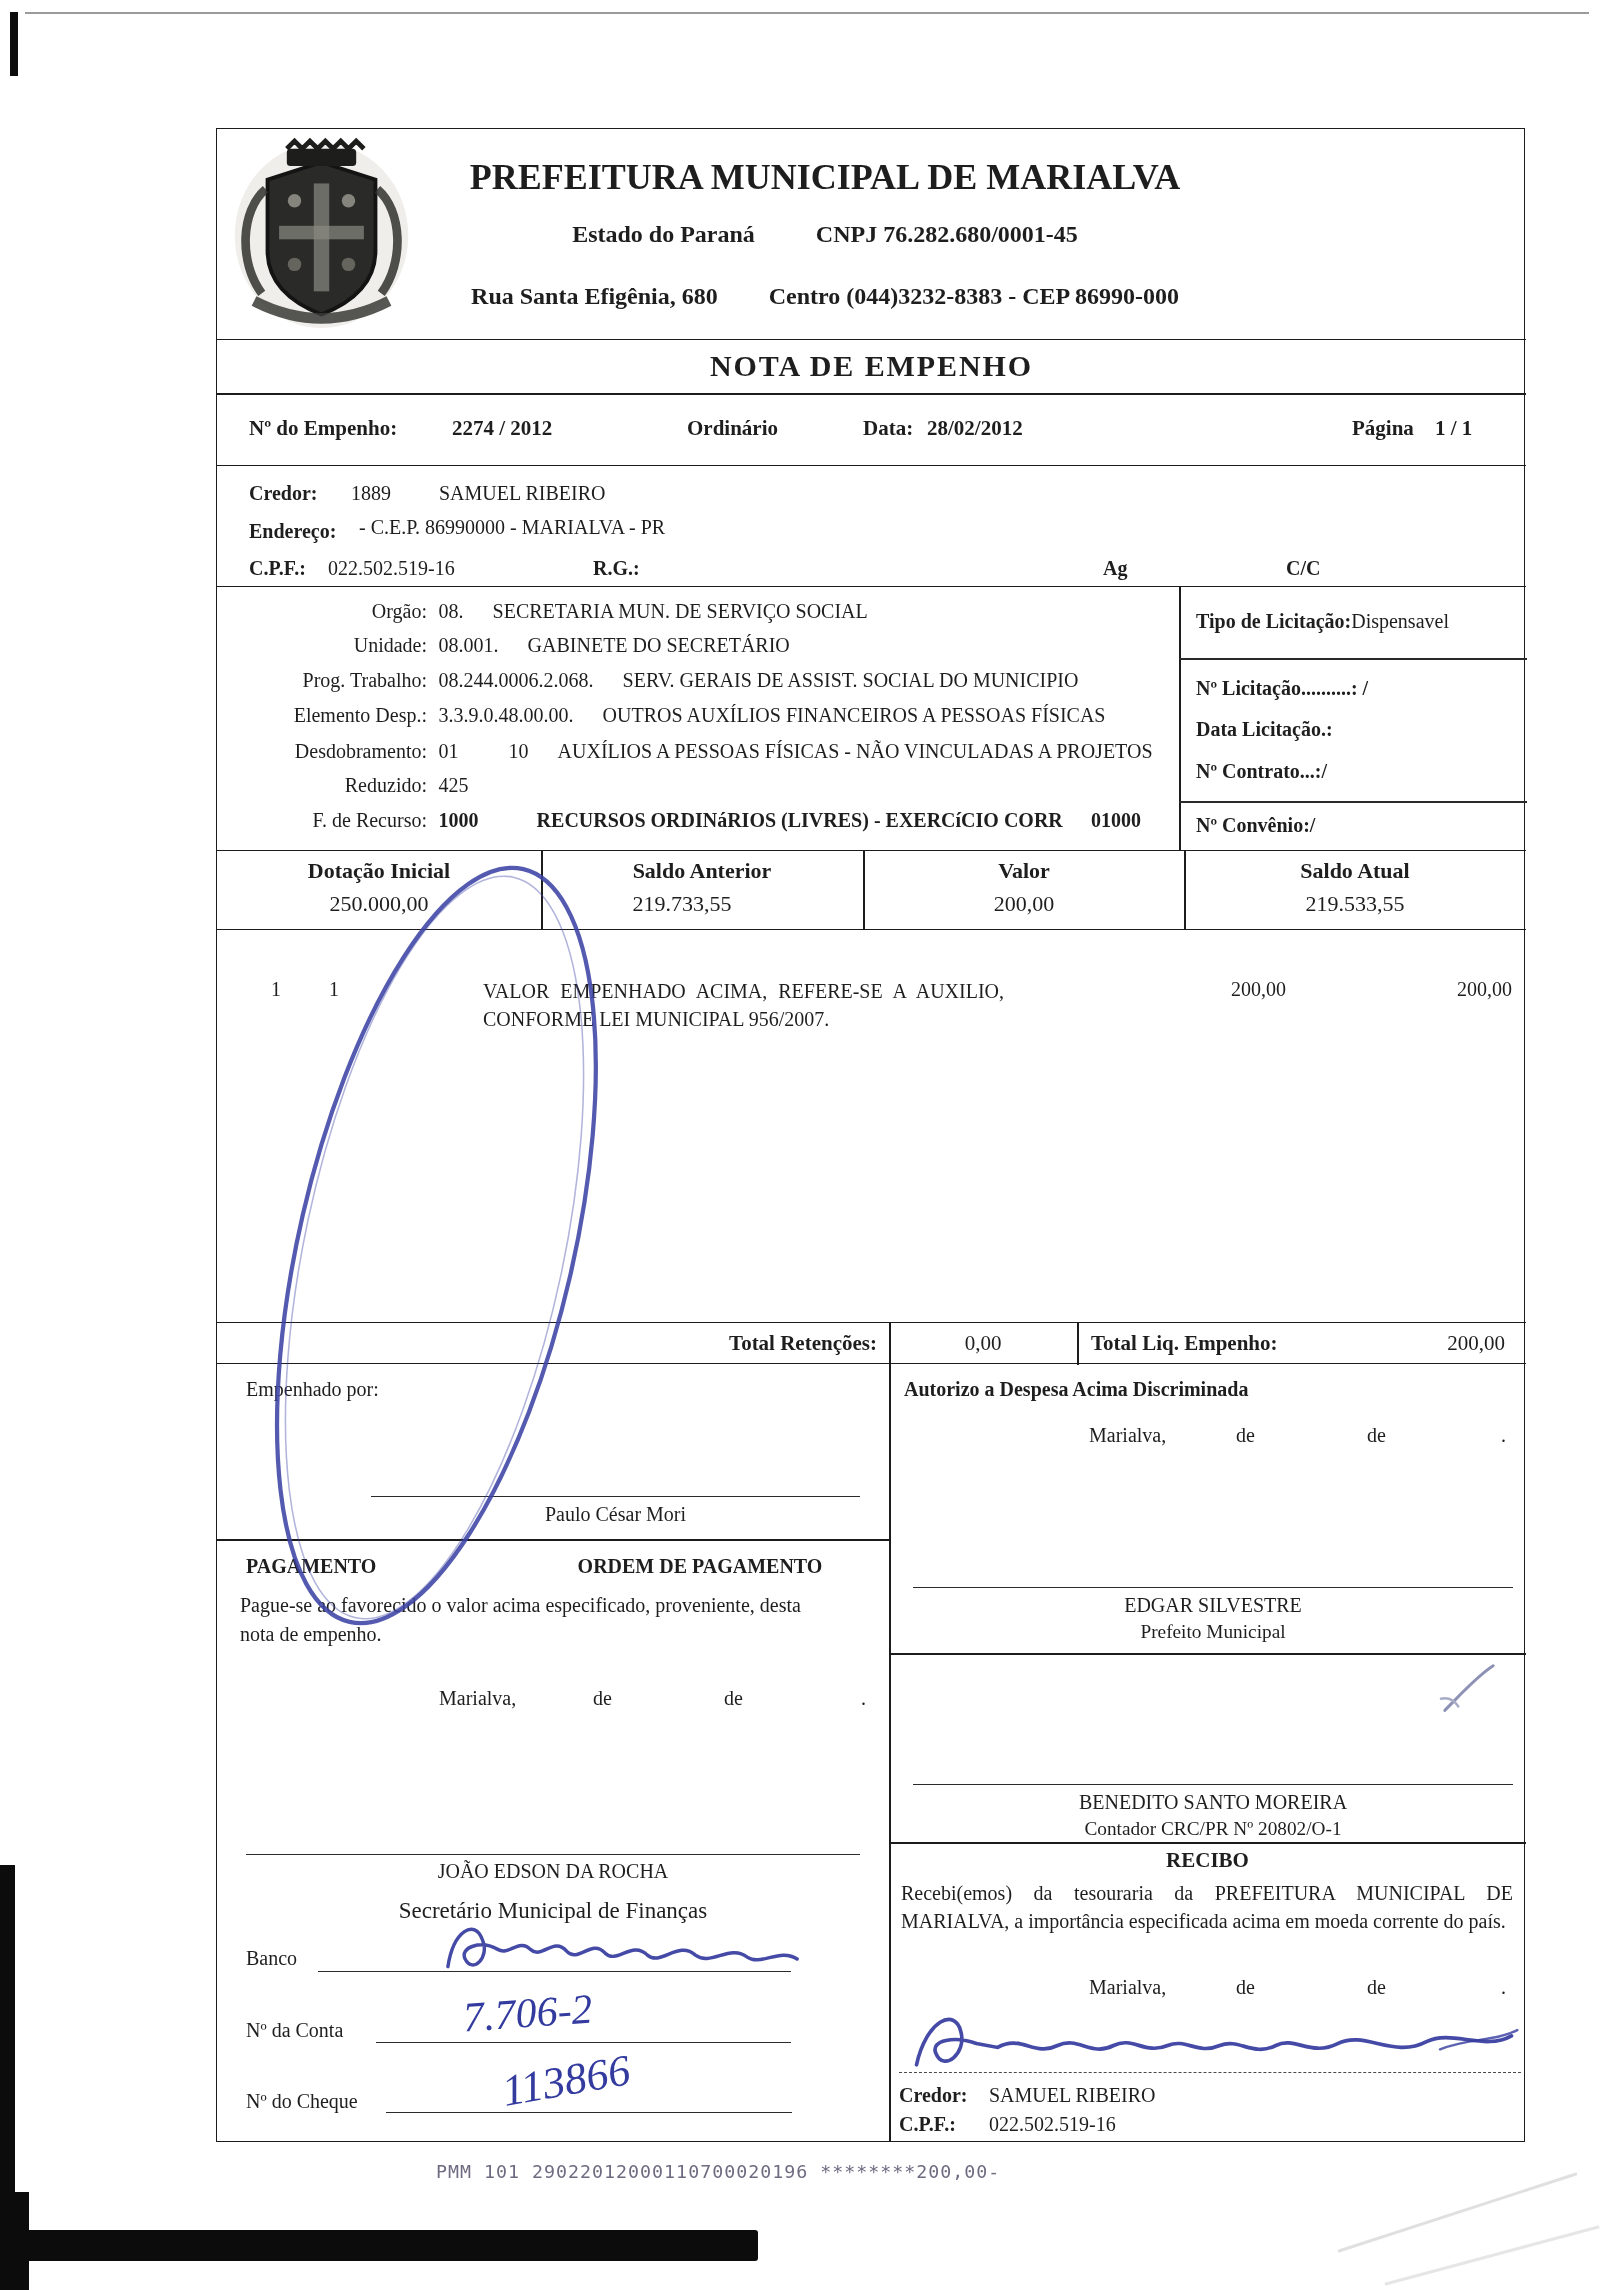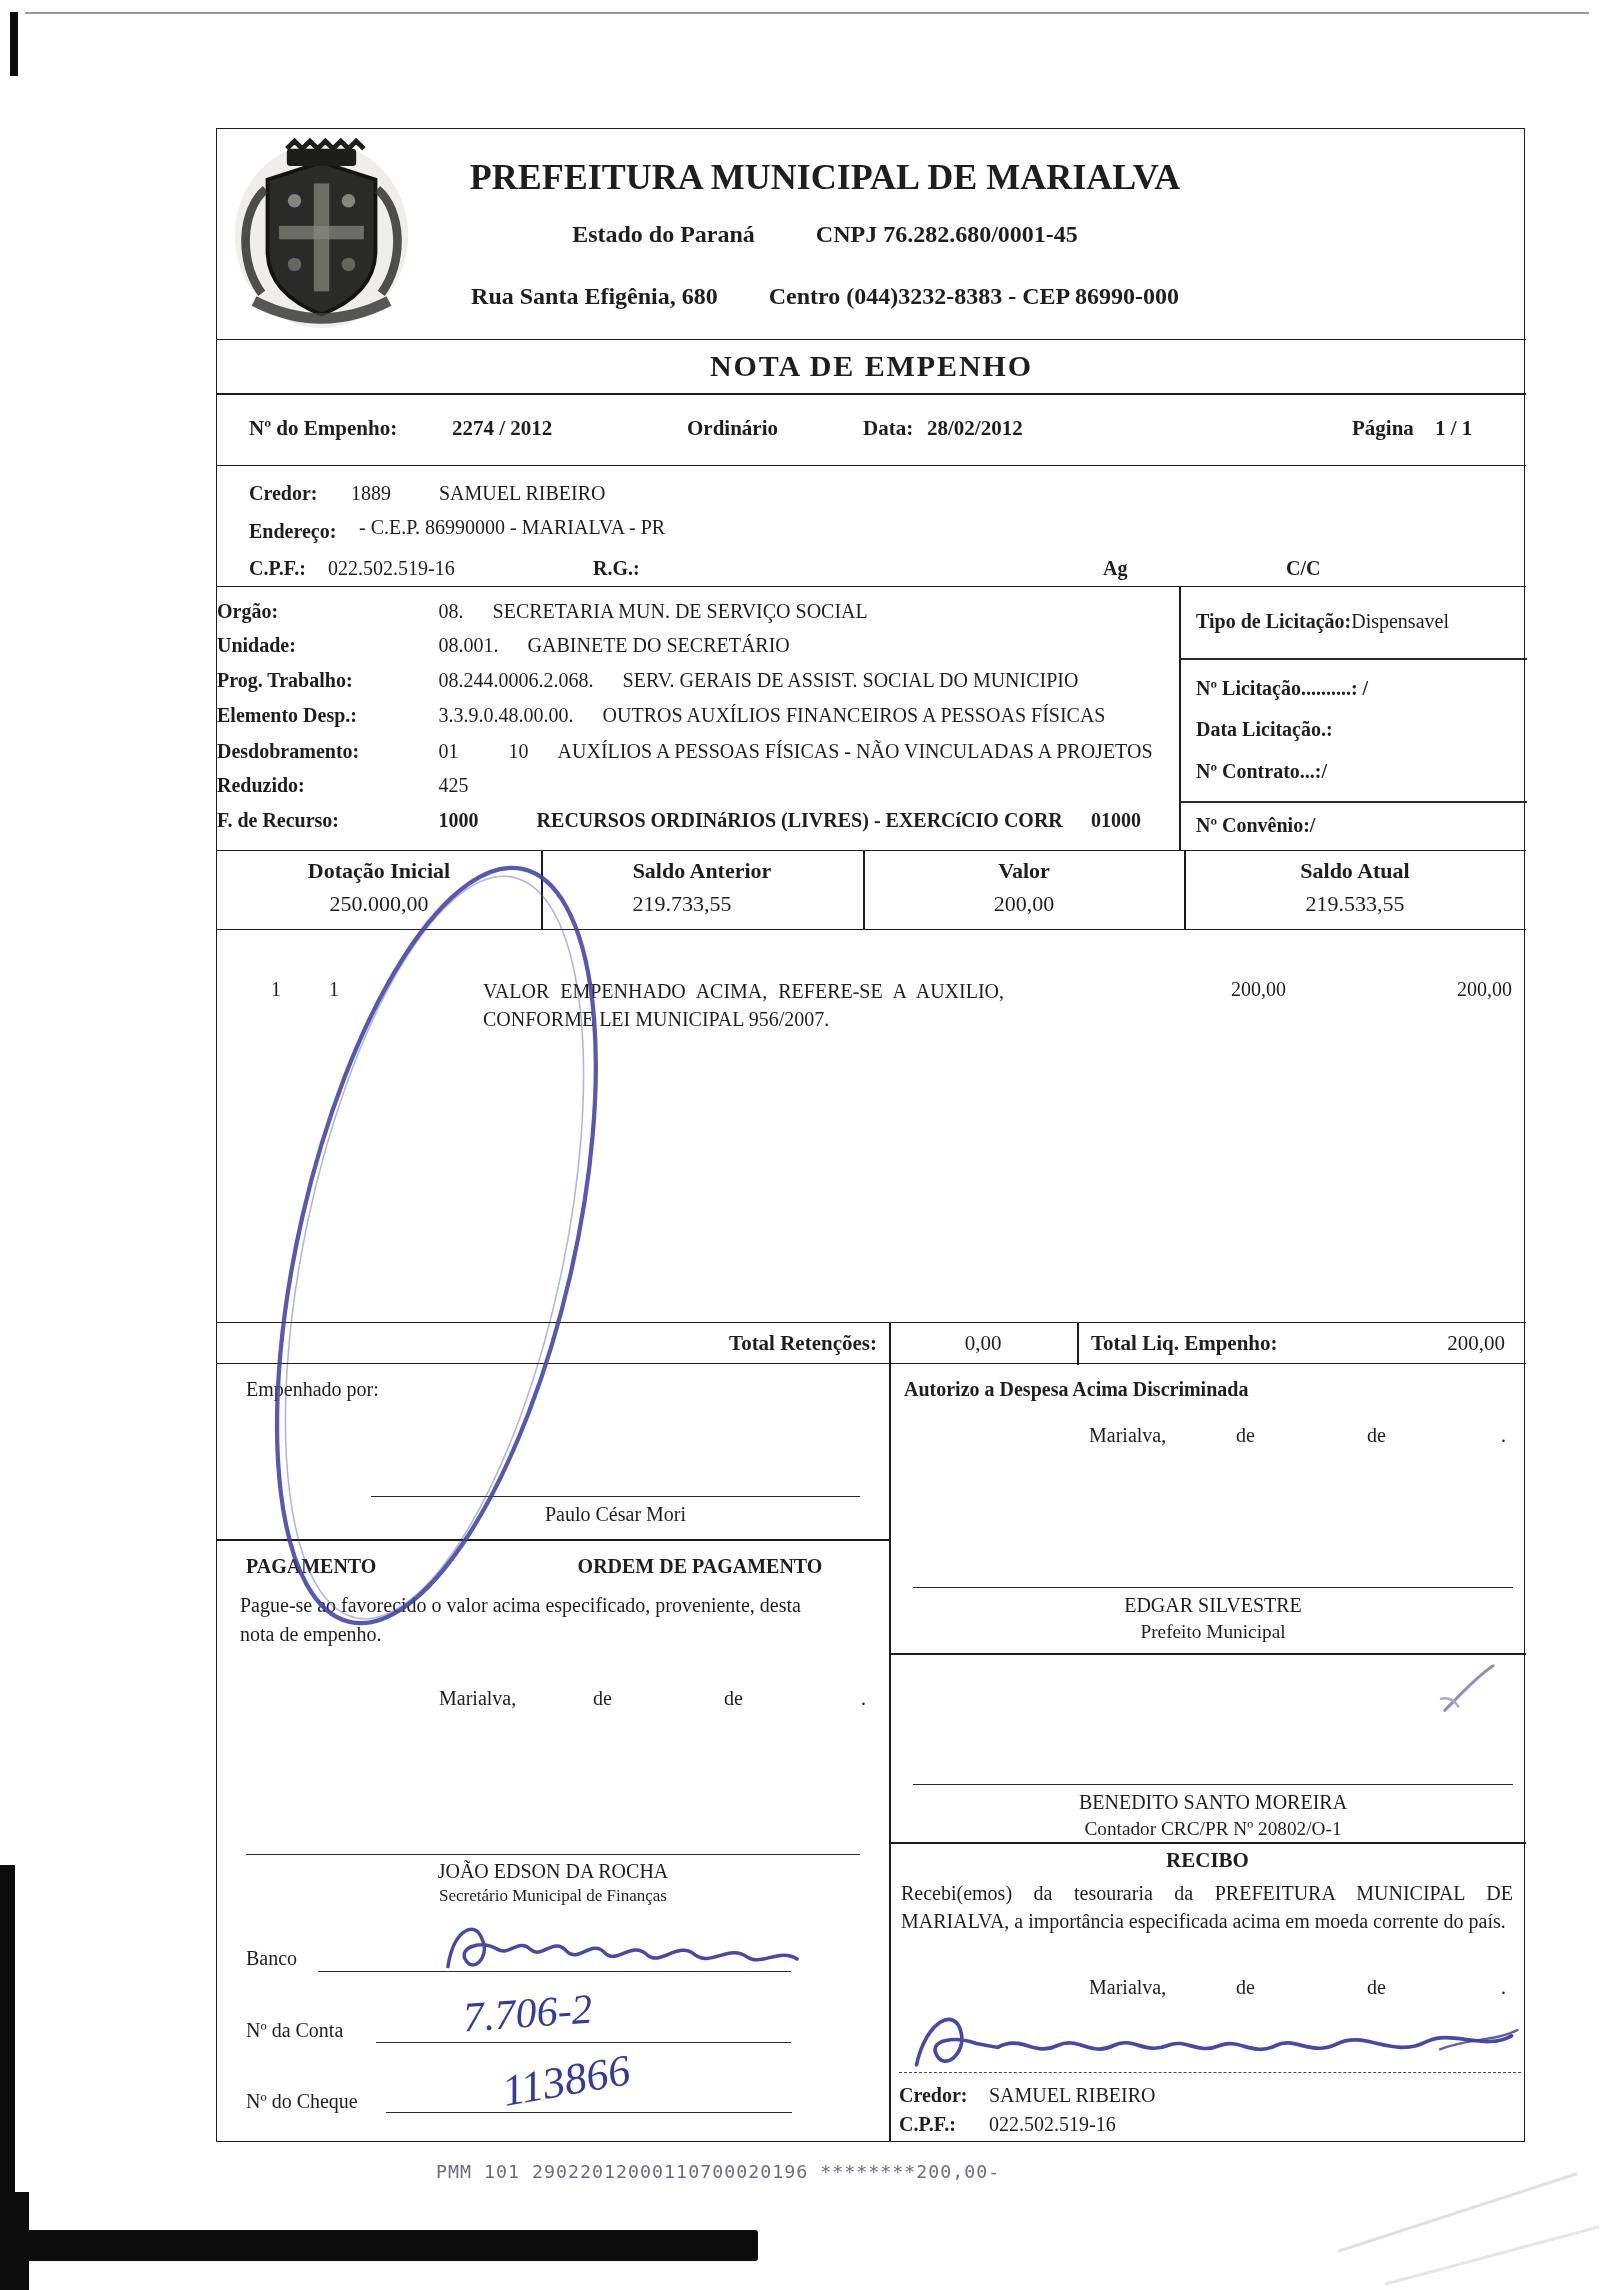--- a/index.html
+++ b/index.html
@@ -8,21 +8,21 @@
   .page{position:relative;width:1603px;height:2290px;background:#fff;overflow:hidden}
   .abs{position:absolute}
   .b{font-weight:700}
   .u{text-decoration-thickness:1.9px;text-underline-offset:3.9px}
   .form{position:absolute;left:216px;top:128px;width:1309px;height:2014px;border:1.9px solid #1c1c1c;font-size:20px;line-height:1.2}
   .hline{position:absolute;background:#1c1c1c;height:1.9px}
   .vline{position:absolute;background:#1c1c1c;width:1.9px}
   .sigline{position:absolute;border-bottom:1.9px solid #2b2b2b;height:0}
   .center{text-align:center}
   .brow{position:absolute;left:0;width:956px;white-space:nowrap}
-  .blabel{display:inline-block;width:210px;font-weight:700}
+  .blabel{display:inline-block;width:210px;text-align:right;font-weight:400}
   .bcode{margin-left:11.6px}
   .bcode2{margin-left:50px}
   .bdesc{margin-left:29px}
   .lic{position:absolute;left:979px;font-weight:700;white-space:nowrap}
   .ih{font-style:italic;font-weight:700;text-decoration:underline;text-decoration-thickness:1.9px;text-underline-offset:2.9px}
   .hand{font-style:italic;color:#333b9f;font-family:"Liberation Serif",serif}
   .dotmx{font-family:"DejaVu Sans Mono",monospace;color:#6f6a80;font-size:18.3px;letter-spacing:1px}
   .artifact{position:absolute;background:#0c0c0c}
   svg{display:block}
 </style>
@@ -171,21 +171,21 @@
       <div class="abs center b" style="left:280px;top:189px;width:406px">ORDEM DE PAGAMENTO</div>
       <div class="abs" style="left:23px;top:226px;width:599px;line-height:1.45">Pague-se ao favorecido o valor acima especificado, proveniente, desta nota de empenho.</div>
 
       <span class="abs" style="left:222px;top:321px">Marialva,</span>
       <span class="abs" style="left:376px;top:321px">de</span>
       <span class="abs" style="left:507px;top:321px">de</span>
       <span class="abs" style="left:644px;top:321px">.</span>
 
       <div class="sigline" style="left:29px;top:489px;width:614px"></div>
       <div class="abs center" style="left:29px;top:494px;width:614px">JOÃO EDSON DA ROCHA</div>
-      <div class="abs center" style="left:29px;top:521px;width:614px;font-size:17px">Secretário Municipal de Finanças</div>
+      <div class="abs center" style="left:29px;top:532px;width:614px;font-size:23px">Secretário Municipal de Finanças</div>
 
       <span class="abs" style="left:29px;top:581px">Banco</span>
       <div class="sigline" style="left:101px;top:606px;width:473px"></div>
       <svg class="abs" style="left:222px;top:546px" width="367" height="71" viewBox="0 0 380 74">
         <path d="M8,58 C14,20 36,8 44,30 C52,48 34,66 26,50 C20,38 42,30 60,40 C72,47 82,28 94,40 C106,51 118,26 132,42 C144,55 158,28 172,44 C184,56 200,30 216,46 C230,58 248,30 266,46 C282,58 302,34 320,48 C334,58 354,38 372,50" fill="none" stroke="#343b9d" stroke-width="3.6" stroke-linecap="round" opacity="0.92"></path>
       </svg>
 
       <span class="abs" style="left:29px;top:653px">Nº da Conta</span>
       <div class="sigline" style="left:159px;top:677px;width:415px"></div>
       <span class="abs hand" style="left:246px;top:623px;font-size:42px;transform:rotate(-4deg)">7.706-2</span>

